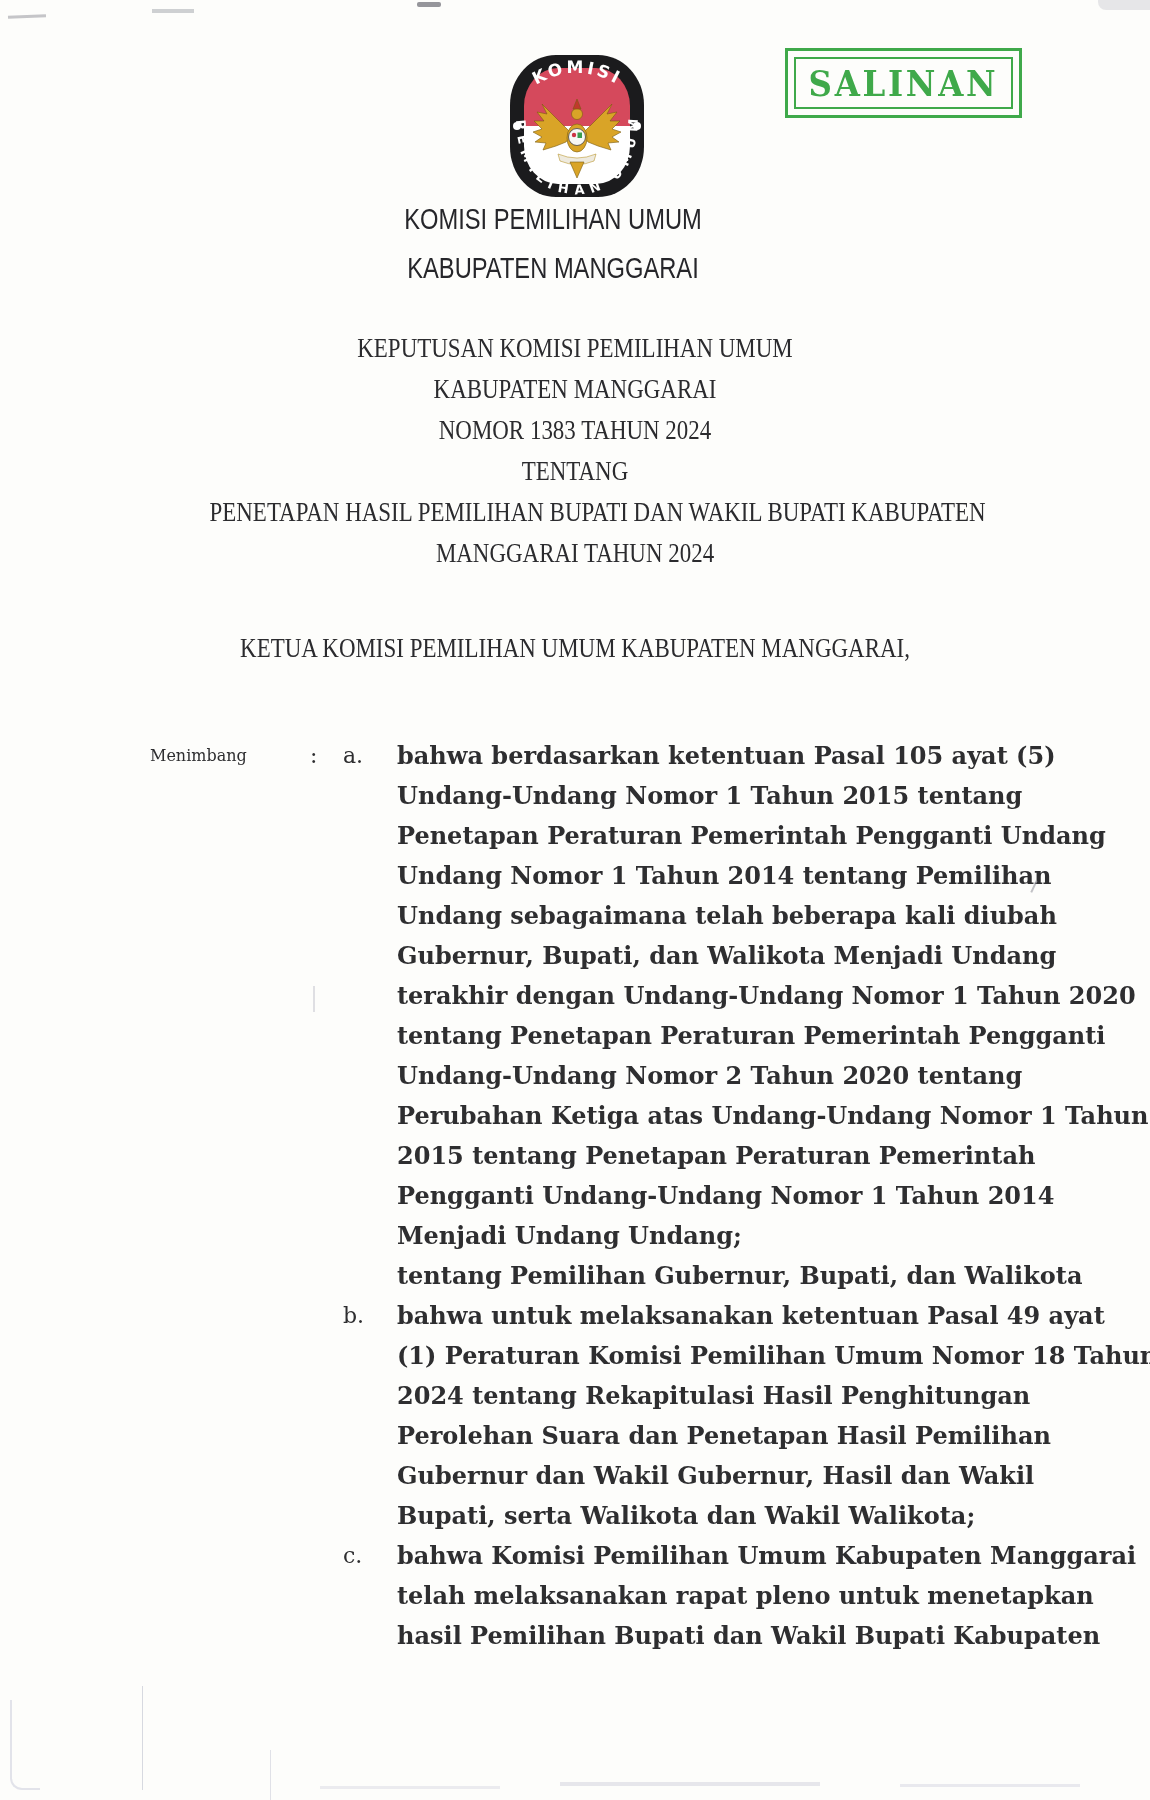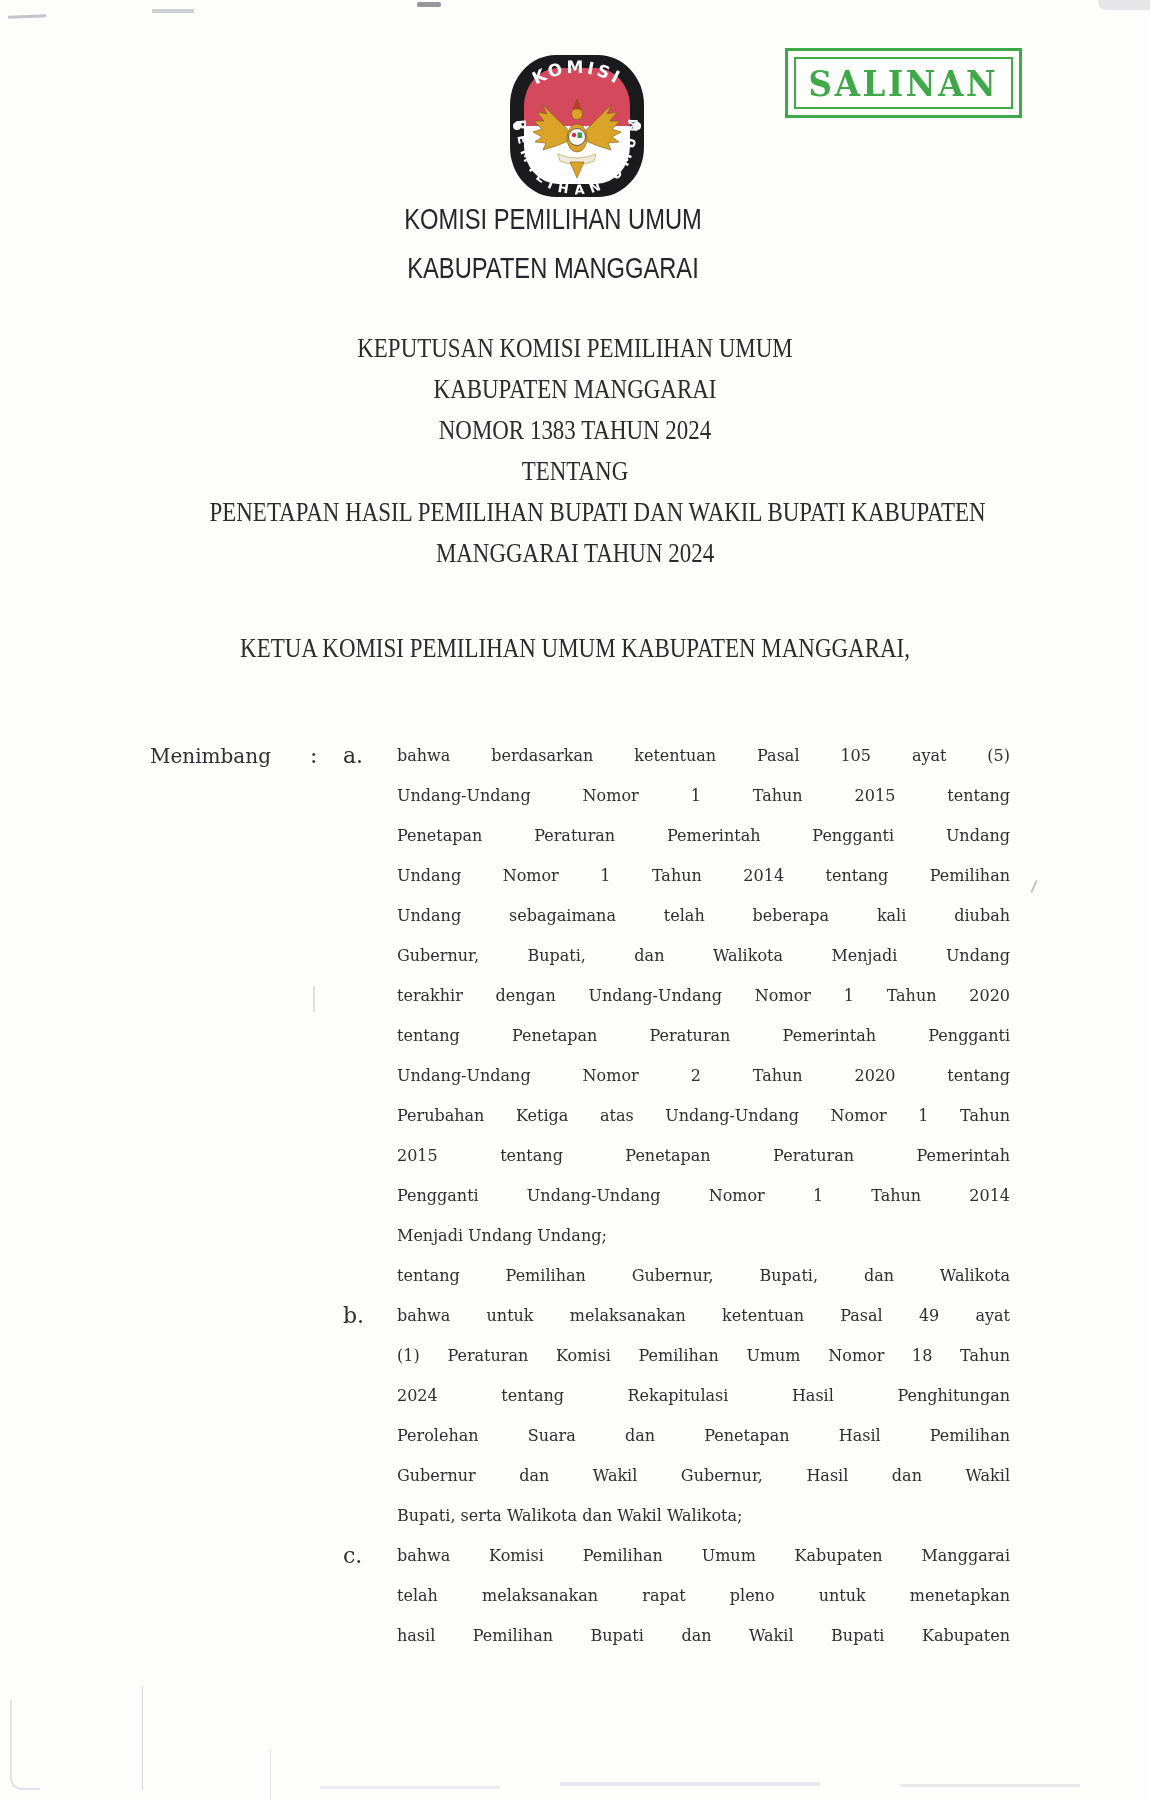--- a/index.html
+++ b/index.html
@@ -43,29 +43,29 @@
   }
   .salutation{
     position:absolute;left:145px;top:628px;width:860px;
     font-family:"Liberation Serif",serif;font-size:27px;line-height:41px;
     text-align:center;color:#2b2b2e;white-space:nowrap;
     transform:scaleX(.85);transform-origin:50% 50%;
   }
 
   
   .consider{position:absolute;left:150px;top:736px;width:862px;display:flex;}
-  .consider .label{width:160px;font-size:20px;line-height:40px;}
+  .consider .label{width:160px;font-size:16px;line-height:40px;}
   .consider .colon{width:33px;font-size:22px;line-height:40px;}
   .consider .items{width:669px;}
   .item{display:flex;}
   .item .marker{width:54px;font-size:22px;line-height:40px;}
   .item .item-lines{width:613px;}
   .ln{
-    font-size:16px;line-height:40px;
-    text-align:justify;text-align-last:justify;white-space:nowrap;
+    font-size:24px;line-height:40px;
+    text-align:justify;text-align-last:justify;white-space:nowrap;font-weight:bold;
   }
   .ln.last{text-align-last:left;}
 
   
   .art{position:absolute;}
   .art-dash-a{left:8px;top:15px;width:38px;height:3px;background:#8d8d95;opacity:.5;transform:rotate(-2deg);}
   .art-dash-b{left:152px;top:9px;width:42px;height:4px;background:#9598a0;opacity:.45;}
   .art-dash-c{left:417px;top:2px;width:24px;height:5px;background:#6a6a72;opacity:.7;border-radius:2px;}
   .art-smudge-tr{left:1098px;top:0;width:52px;height:10px;background:#cfcfd6;opacity:.5;border-radius:0 0 0 8px;}
   .art-slash{left:1033px;top:880px;width:2px;height:13px;background:#9a9aa2;opacity:.6;transform:rotate(25deg);}

